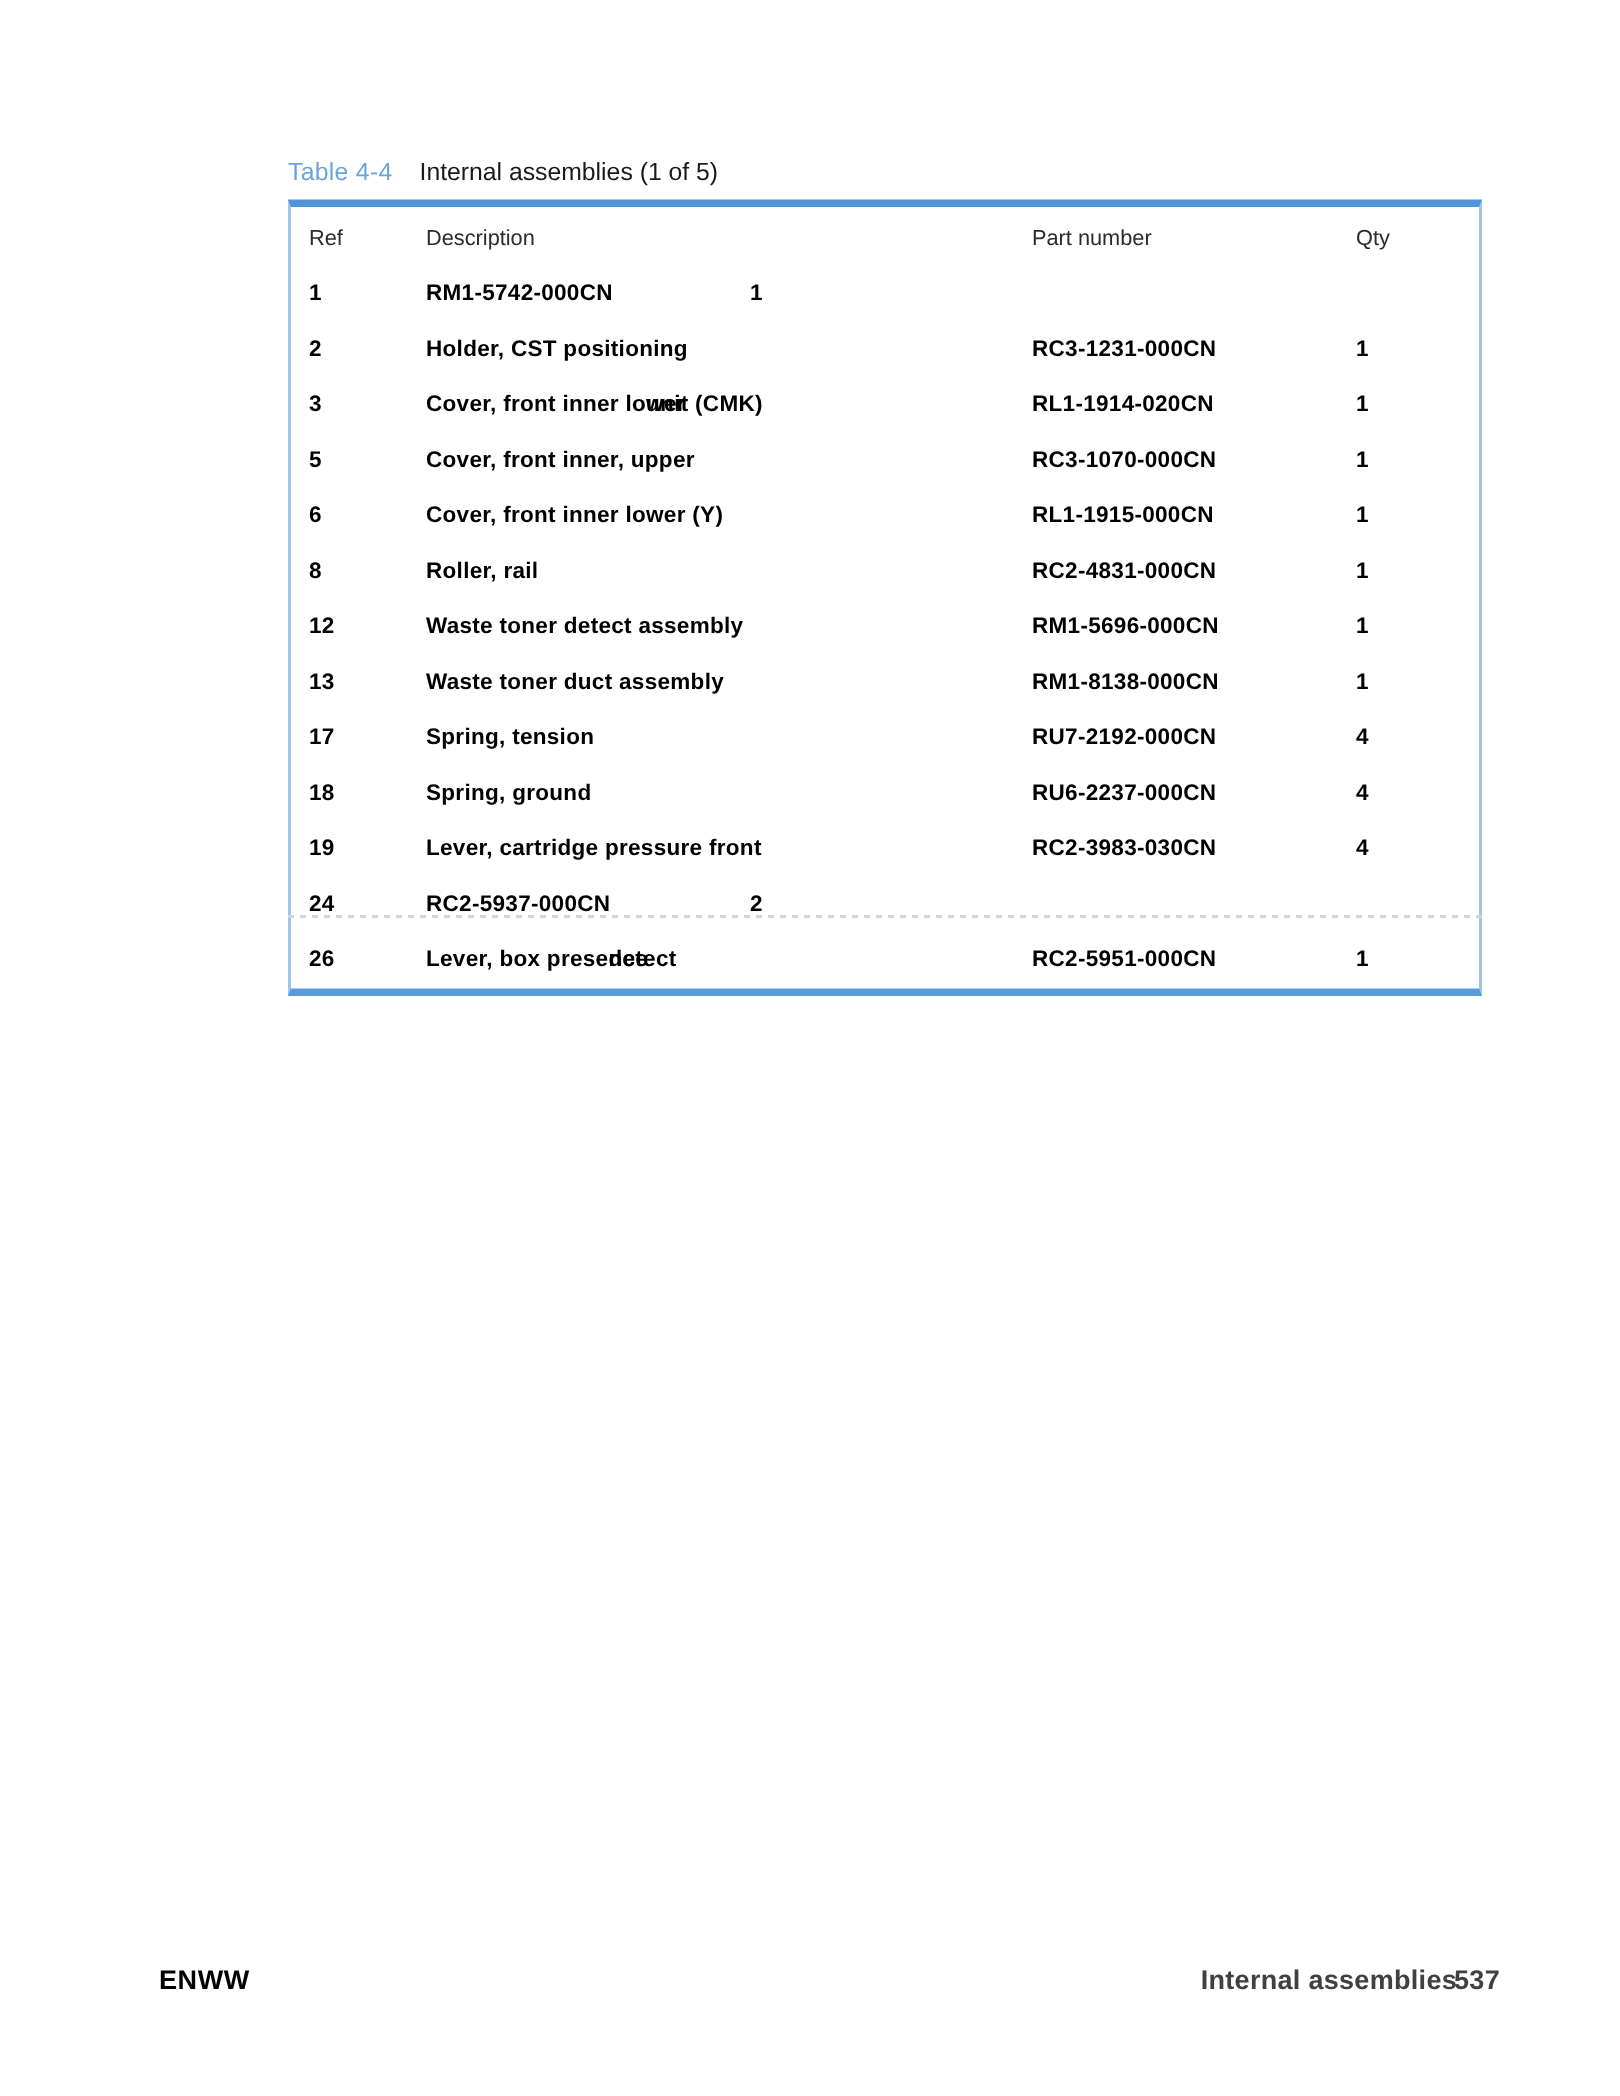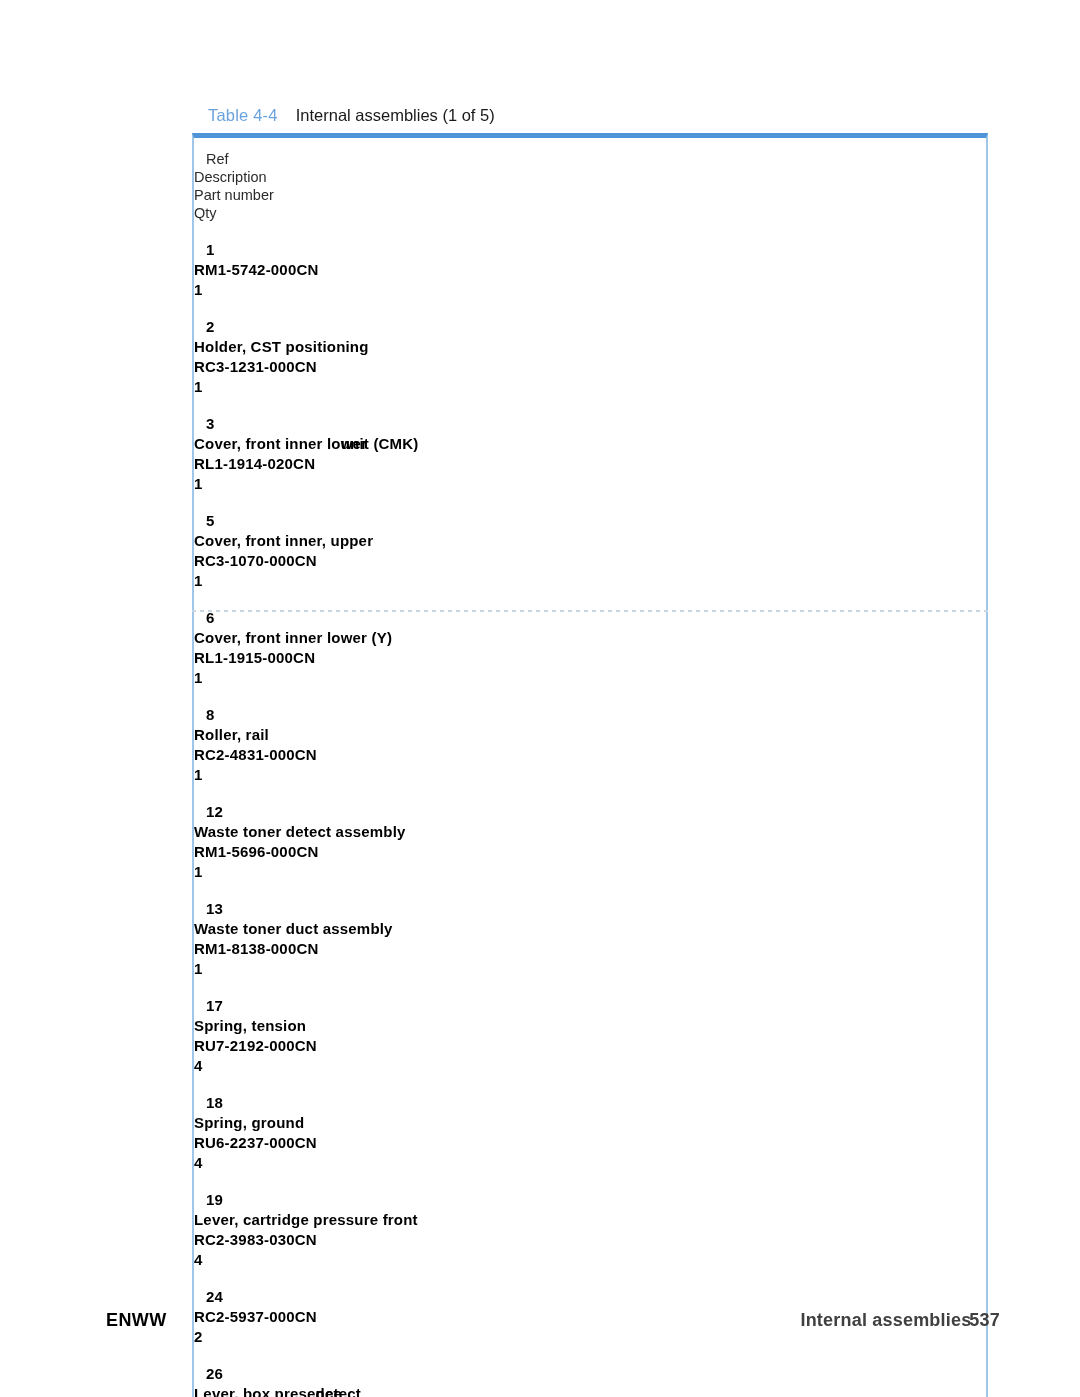--- a/index.html
+++ b/index.html
@@ -19,21 +19,21 @@
   .page {
     position: absolute;
     inset: 0;
     width: 1080px;
     height: 1397px;
   }
 
   
   .table-caption {
     position: absolute;
-    left: 208px;
+    left: 192px;
     top: 104px;
     white-space: nowrap;
     font-size: 16.5px;
     line-height: 22px;
   }
   .caption-label {
     color: #6BA4DC;
     font-family: "Liberation Sans", sans-serif;
     letter-spacing: 0.2px;
   }
@@ -69,21 +69,20 @@
       #ffffff 4px,
       #ffffff 8px
     );
   }
 
   .t-row {
     display: flex;
     align-items: flex-start;
     width: 100%;
     box-sizing: border-box;
-    flex-direction: column;
   }
 
   .t-head {
     padding: 12px 0 10px 0;
   }
   .t-head .c {
     font-size: 14.5px;
     font-weight: normal;
     color: #2b2b2b;
     line-height: 18px;

